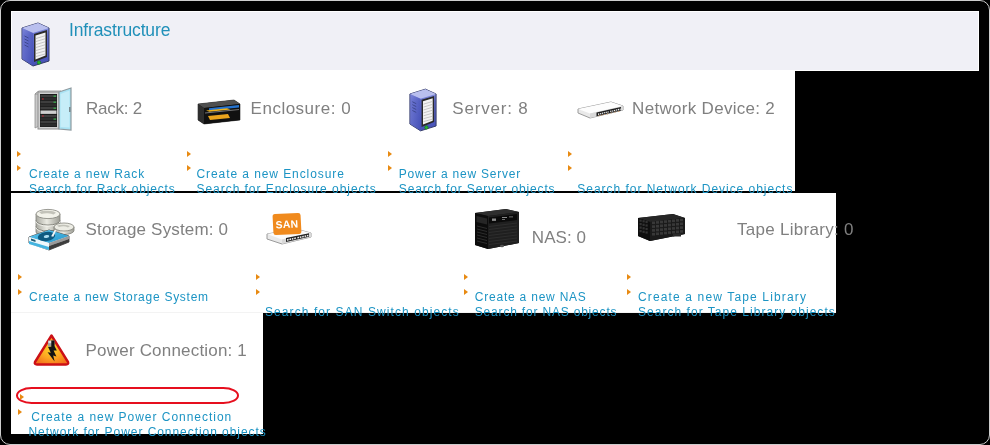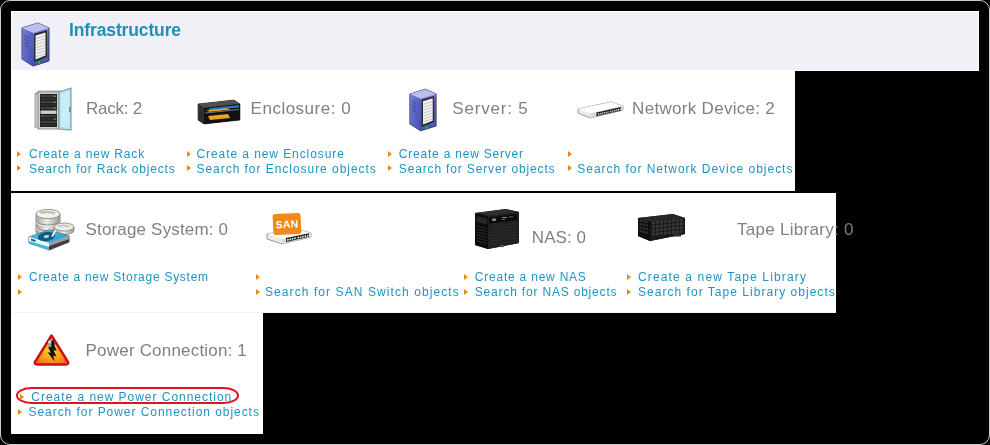--- a/index.html
+++ b/index.html
@@ -5,23 +5,23 @@
 html,body{margin:0;padding:0;background:#fff;}
 #stage{position:relative;width:990px;height:445px;font-family:"Liberation Sans",sans-serif;overflow:hidden;}
 .panel{position:absolute;left:0;top:0;width:990px;height:445px;background:#000;}
 .frame{position:absolute;left:0;top:0;width:990px;height:445px;box-sizing:border-box;border:1.5px solid #cdcdcd;border-radius:10px;}
 .hdrw{position:absolute;left:11px;top:11px;width:968px;height:59.5px;background:#fff;}
 .hdr{position:absolute;left:12.2px;top:12.2px;width:965.6px;height:58.3px;background:#f0f0f6;}
 .r1{position:absolute;left:11px;top:70.5px;width:784.3px;height:120.2px;background:#fff;}
 .r2{position:absolute;left:11px;top:193.1px;width:825px;height:119.3px;background:#fff;}
 .r3{position:absolute;left:11px;top:312.4px;width:251.5px;height:121.4px;background:#fff;}
 .div1{position:absolute;left:11px;top:311.8px;width:825px;height:0.8px;background:#f3f3f3;}
-.title{position:absolute;left:69px;top:21.8px;font-size:17.5px;font-weight:bold;line-height:17.5px;color:#2090b9;letter-spacing:-0.13px;}
+.title{position:absolute;left:69px;top:21.8px;font-size:17.5px;font-weight:normal;line-height:17.5px;color:#2090b9;letter-spacing:-0.13px;}
 .lbl{position:absolute;font-size:17px;line-height:17px;color:#808080;white-space:pre;}
-.lnk{position:absolute;font-size:12px;line-height:12px;color:#1c94c4;white-space:pre;}
+.lnk{position:absolute;font-size:12px;line-height:12px;color:#1c94c4;white-space:pre;margin-top:20px;}
 .b{position:absolute;width:0;height:0;border-left:4.2px solid #e88a12;border-top:3.3px solid transparent;border-bottom:3.3px solid transparent;}
 .ico{position:absolute;}
 .ell{position:absolute;left:15.8px;top:386.9px;width:219px;height:12.8px;border:2.8px solid #e60f1e;border-radius:17px / 9.2px;}
 </style>
 </head>
 <body>
 <div id="stage">
 <div class="panel"></div>
     <div class="frame"></div>
 <div class="hdrw"></div>
@@ -107,21 +107,21 @@
 <path d="M10,13.4 L31,11.2 L34.5,12.4 L13.5,14.8 Z" fill="#edb21f"></path>
 <path d="M9,15.5 L43,12 L43,13 L9,16.5 Z" fill="#777"></path>
 <path d="M12,19 L32,17 L34,21 L14,23 Z" fill="#eaa41d"></path>
 <path d="M2,7 L8,11 L8,27 L2,23 Z" fill="#2e2e2e"></path>
 </svg>
 <div class="lbl" style="left:250.6px;top:100.4px;letter-spacing:0.5px">Enclosure: 0</div>
 
 <svg class="ico" style="left:407px;top:86px" width="32" height="47" viewBox="0 0 33 46">
 <use href="#srv"></use>
 </svg>
-<div class="lbl" style="left:452.3px;top:100.4px;letter-spacing:0.8px">Server: 5</div>
+<div class="lbl" style="left:452.3px;top:100.4px;letter-spacing:0.8px">Server: 8</div>
 
 <svg class="ico" style="left:577px;top:101px" width="47" height="19" viewBox="0 0 47 19">
 <path d="M1,8 L34,1 L46,5 L46,9 L13,17 L1,12 Z" fill="#e9e9e9" stroke="#9b9b9b" stroke-width="1"></path>
 <path d="M1,8 L34,1 L46,5 L13,12.5 Z" fill="#fdfdfd"></path>
 <path d="M13,12.5 L46,5 L46,9 L13,17 Z" fill="#d9d9d9"></path>
 <path d="M19.5,11.4 L44,5.9 L44,9.6 L19.5,15.2 Z" fill="#1d1d1d"></path>
 <g fill="#f2f2f2">
 <path d="M21,12.6 l1.2,-0.27 l0,1.3 l-1.2,0.27 Z"></path>
         <path d="M22.9,12.17 l1.2,-0.27 l0,1.3 l-1.2,0.27 Z"></path>
         <path d="M24.8,11.74 l1.2,-0.27 l0,1.3 l-1.2,0.27 Z"></path>
@@ -147,21 +147,21 @@
 
 <div class="b" style="left:17px;top:150.6px"></div>
     <div class="lnk" style="left:29px;top:148.1px;letter-spacing:0.82px">Create a new Rack</div>
 <div class="b" style="left:17px;top:165.3px"></div>
     <div class="lnk" style="left:29px;top:162.6px;letter-spacing:0.83px">Search for Rack objects</div>
 <div class="b" style="left:187px;top:150.6px"></div>
     <div class="lnk" style="left:196.5px;top:148.1px;letter-spacing:0.92px">Create a new Enclosure</div>
 <div class="b" style="left:187px;top:165.3px"></div>
     <div class="lnk" style="left:196.5px;top:162.6px;letter-spacing:0.96px">Search for Enclosure objects</div>
 <div class="b" style="left:388px;top:150.6px"></div>
-    <div class="lnk" style="left:398.8px;top:148.1px;letter-spacing:0.79px">Create a new Server</div>
+    <div class="lnk" style="left:398.8px;top:148.1px;letter-spacing:0.79px">Power a new Server</div>
 <div class="b" style="left:388px;top:165.3px"></div>
     <div class="lnk" style="left:398.8px;top:162.6px;letter-spacing:0.85px">Search for Server objects</div>
 <div class="b" style="left:567.5px;top:150.6px"></div>
 <div class="b" style="left:567.5px;top:165.3px"></div>
     <div class="lnk" style="left:577.3px;top:162.6px;letter-spacing:0.97px">Search for Network Device objects</div>
 
 <svg class="ico" style="left:27px;top:205px" width="48" height="47" viewBox="0 0 48 47">
 <defs>
 <linearGradient id="cyl" x1="0" y1="0" x2="1" y2="0">
           <stop offset="0" stop-color="#a8a8a0"></stop>
@@ -339,14 +339,14 @@
 <path d="M18.5,2.5 L35,29 Q36,31.5 33,31.5 L4,31.5 Q1,31.5 2,29 Z" fill="url(#wg)" stroke="#cc1016" stroke-width="2.4" stroke-linejoin="round"></path>
 <path d="M15,7.5 L21.5,7.5 L21.5,13.5 L15,13.5 Z" fill="#9d9d9d"></path>
 <path d="M15.4,7.9 L21.1,7.9 L21.1,10.2 L15.4,10.2 Z" fill="#dedede"></path>
 <path d="M18.3,7.5 L21.5,7.5 L21.5,13 L23.8,17.6 L20.6,17.4 L23.4,23.4 L20.2,22.4 L21.6,28.6 L14.6,19.2 L17.8,19.8 L15.1,14 L18.3,13.8 Z" fill="#141414"></path>
 </svg>
 <div class="lbl" style="left:85.6px;top:342.3px;letter-spacing:0.19px">Power Connection: 1</div>
 <div class="ell"></div>
 <div class="b" style="left:20px;top:394px"></div>
     <div class="lnk" style="left:31.3px;top:390.9px;letter-spacing:0.97px">Create a new Power Connection</div>
 <div class="b" style="left:18px;top:409px"></div>
-    <div class="lnk" style="left:28.5px;top:405.9px;letter-spacing:0.95px">Search for Power Connection objects</div>
+    <div class="lnk" style="left:28.5px;top:405.9px;letter-spacing:0.95px">Network for Power Connection objects</div>
 </div>
 
 </body></html>

